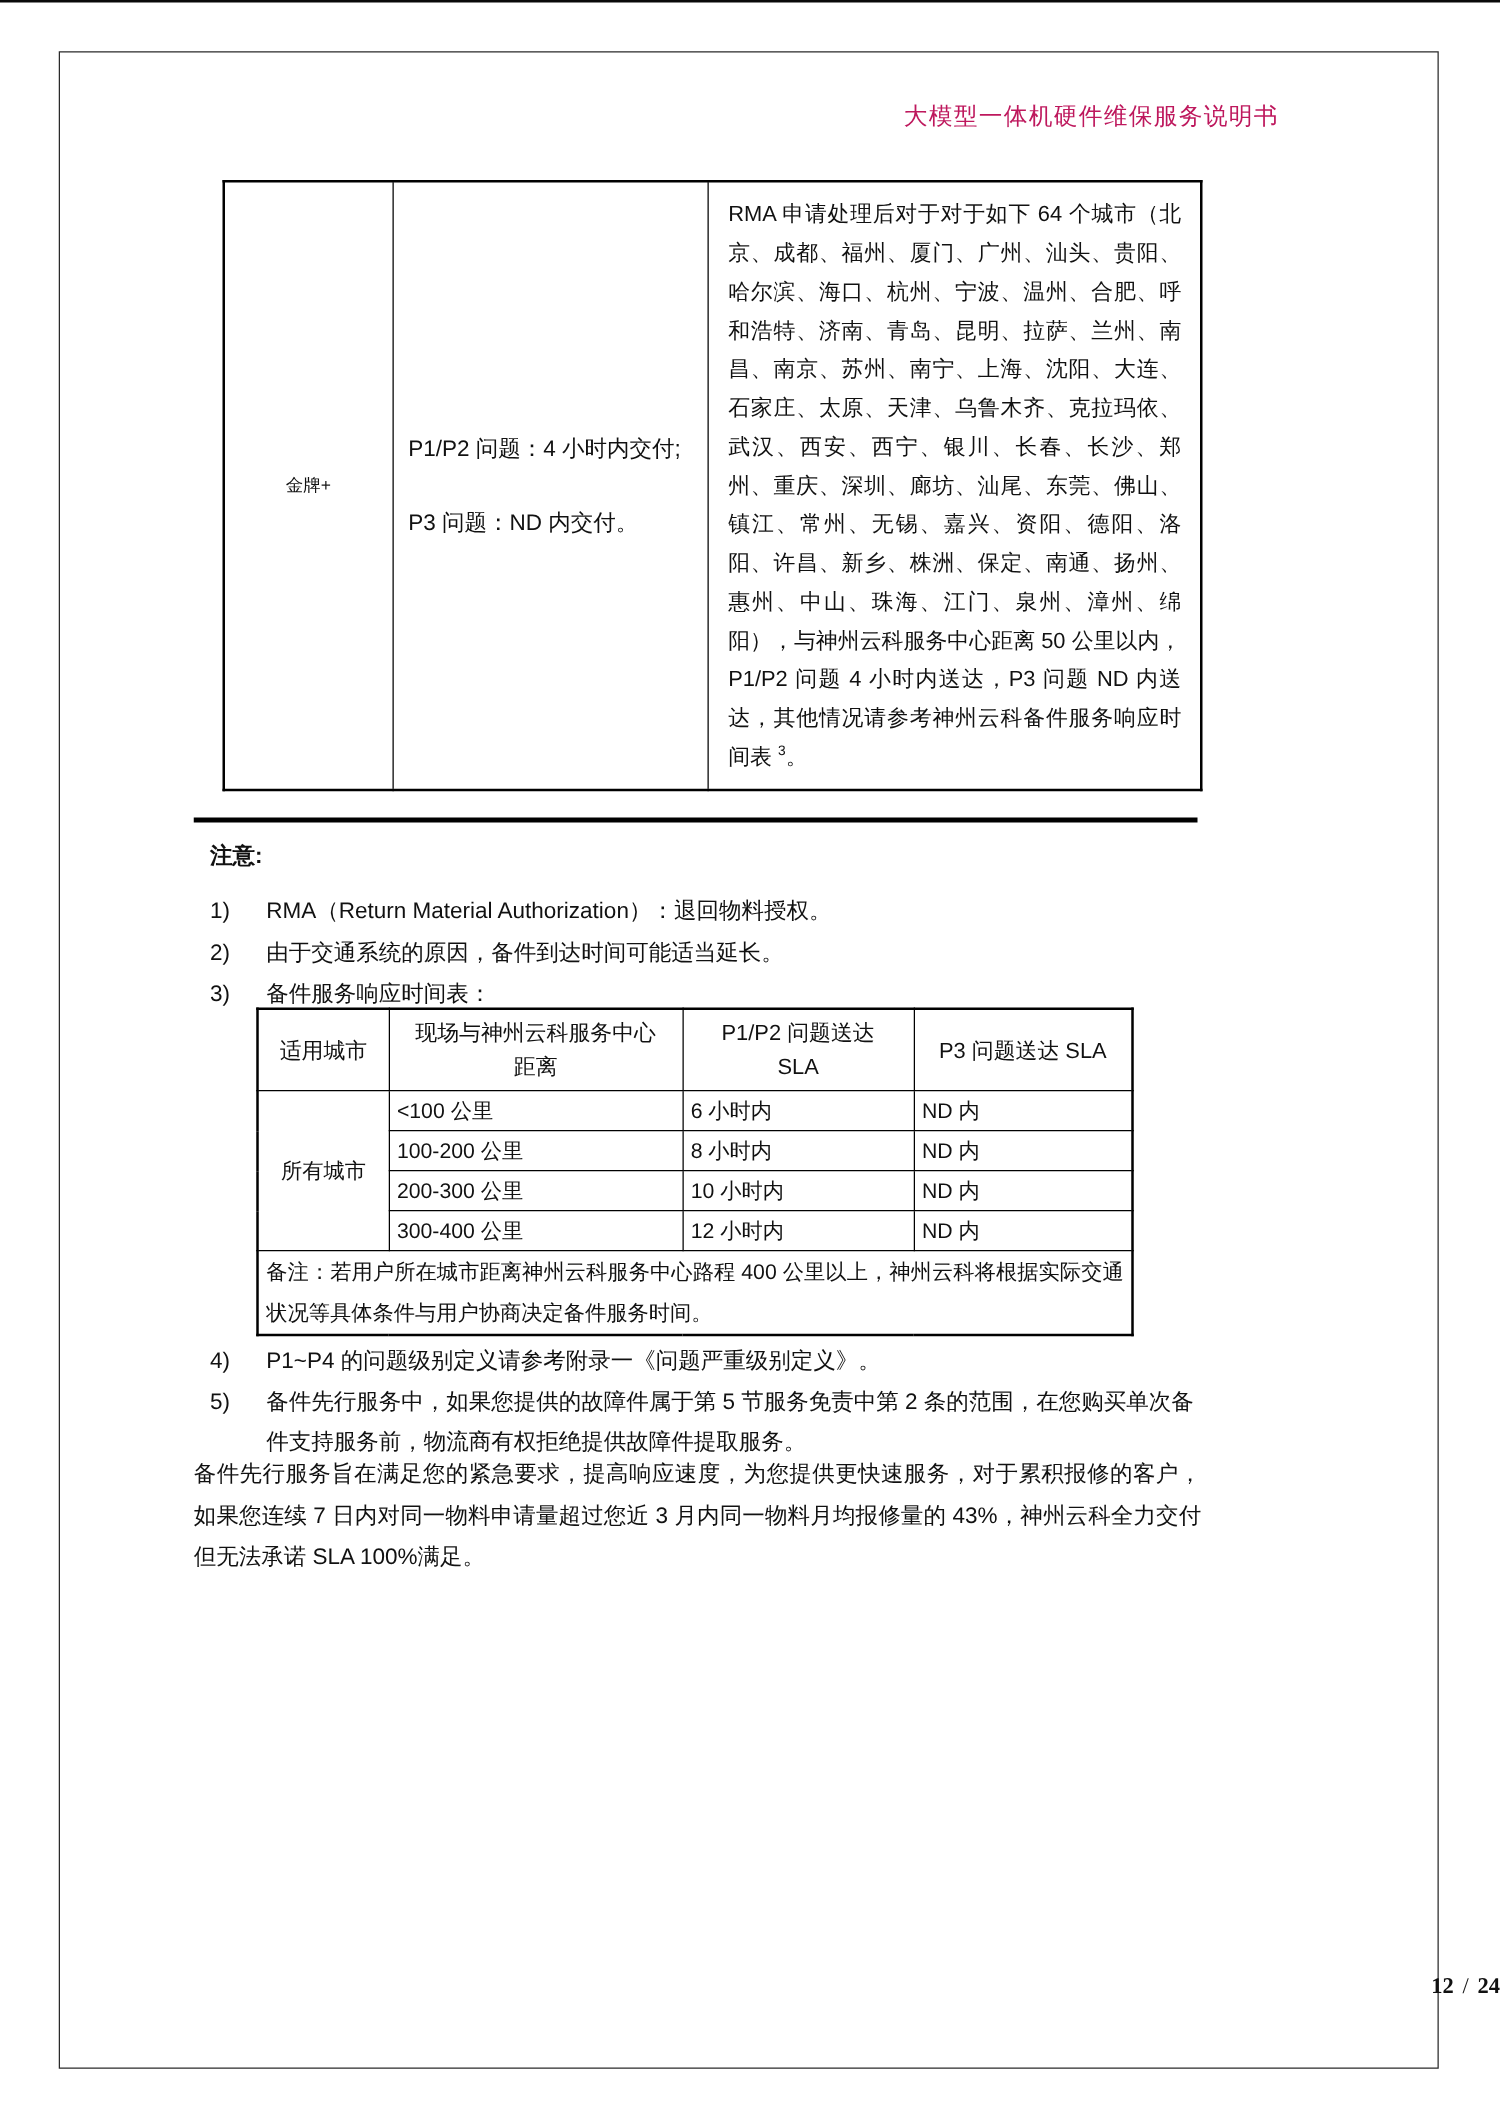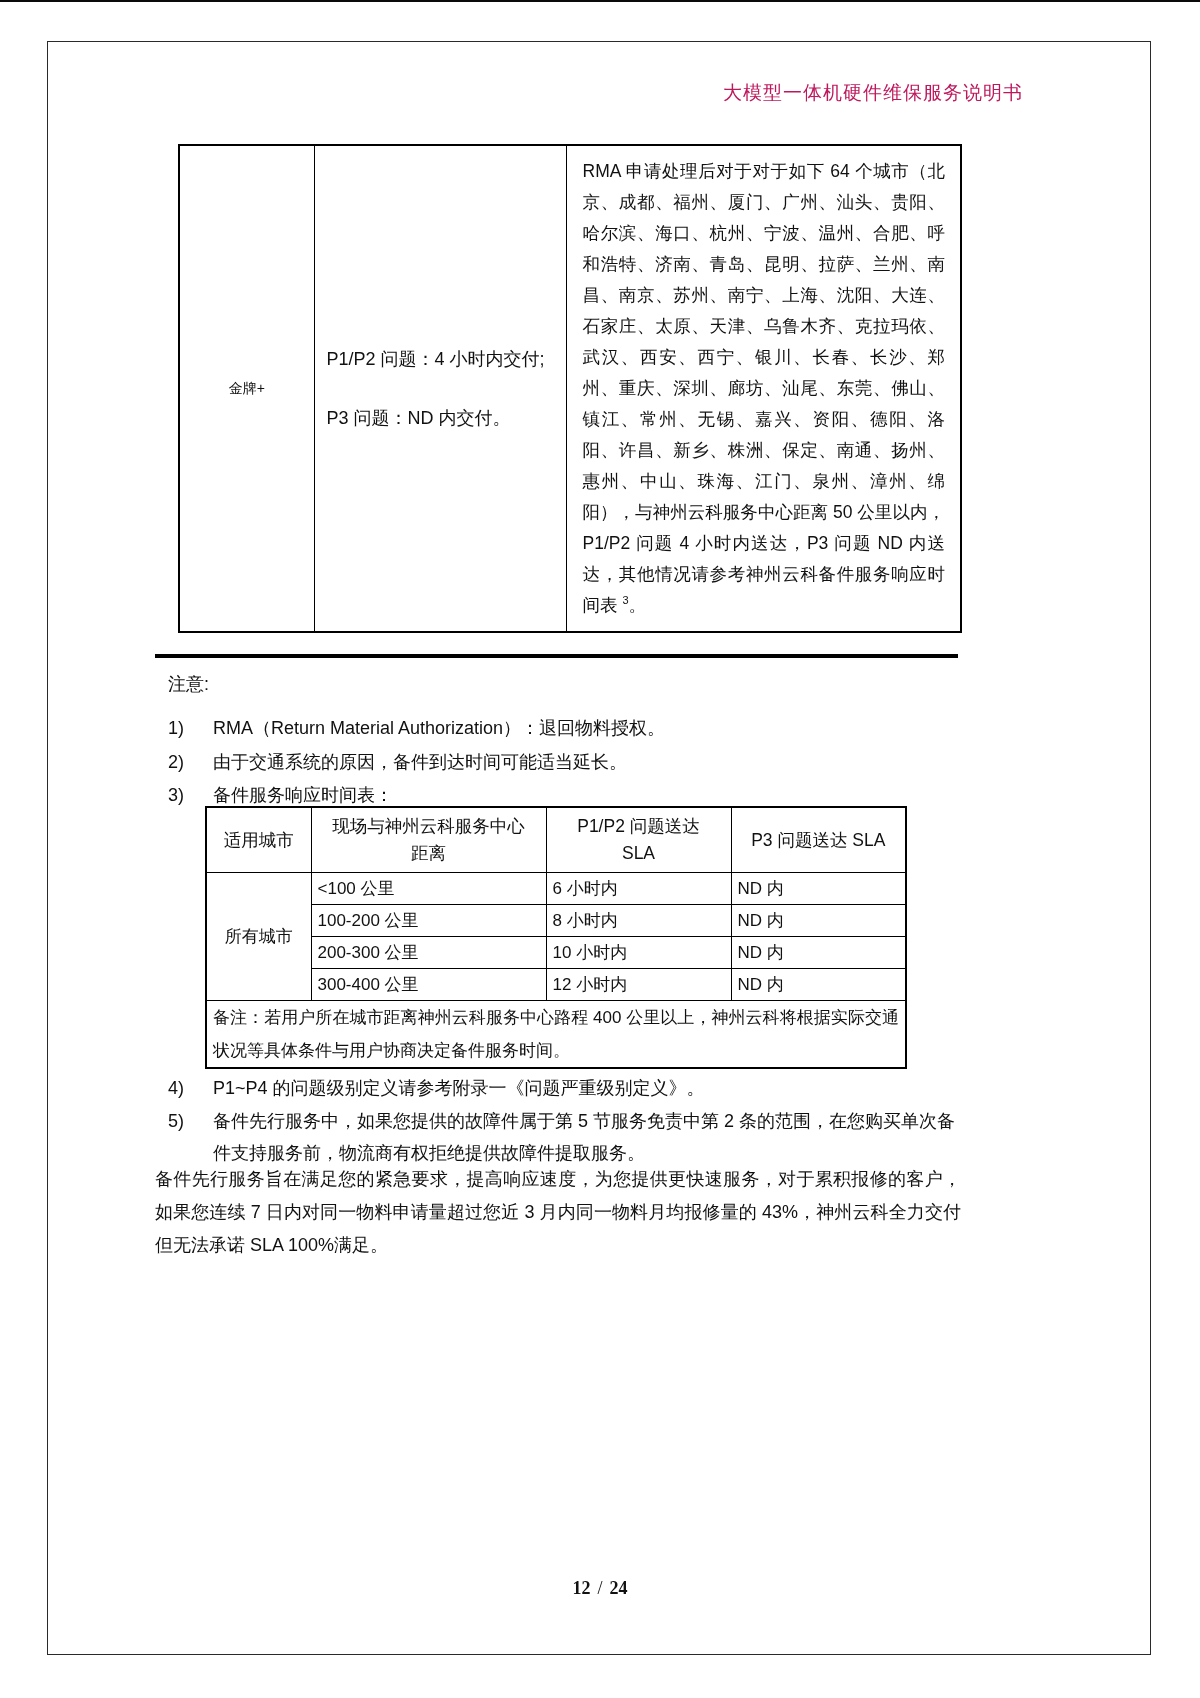--- a/index.html
+++ b/index.html
@@ -24,40 +24,40 @@
   .svc-level{height:441px;text-align:center;font-size:14px;}
   .svc-resp{text-align:left;font-size:18px;line-height:31px;padding:16px 12px;}
   .svc-resp p{margin:0;}
   .svc-resp p:first-child{margin-bottom:28px;}
   .svc-cities{font-size:17.5px;line-height:31px;padding:10px 15px 10px 16px;
     text-align:justify;text-justify:inter-ideograph;}
   sup{font-size:11px;line-height:0;}
 
   
   .divider{position:absolute;left:155px;top:654px;width:803px;height:4px;background:#000;}
-  .notes-heading{position:absolute;left:168px;top:672px;font-size:18px;font-weight:normal;}
+  .notes-heading{position:absolute;left:168px;top:672px;font-size:18px;font-weight:bold;}
   .note-row{position:absolute;left:168px;width:792px;display:flex;
     font-size:18px;line-height:32px;}
   .note-num{flex:none;width:45px;}
   .note-text{flex:1;}
 
   
   .sla-table{position:absolute;left:205px;top:806px;width:700px;border:2px solid #000;font-size:17px;}
   .sla-table th{border:1.5px solid #000;height:60px;font-weight:normal;font-size:17.5px;
     text-align:center;vertical-align:middle;line-height:27px;padding:2px 4px;}
   .sla-table td{border:1.5px solid #000;height:31px;padding:0 6px;vertical-align:middle;}
   .th-inner2{max-width:200px;margin:0 auto;}
   .th-inner3{max-width:150px;margin:0 auto;}
   .sla-city{text-align:center;}
   .sla-remark{line-height:33px;padding:7px 12px;text-align:justify;}
 
   .closing{position:absolute;left:155px;top:1163px;width:806px;
     font-size:18px;line-height:33px;text-align:justify;text-justify:inter-ideograph;}
 
-  .footer{position:absolute;left:0;top:1578px;width:1200px;text-align:center;
+  .footer{position:absolute;left:0;top:1578px;width:1200px;text-align:right;
     font-family:"Liberation Serif","DejaVu Serif",serif;font-size:18px;font-weight:bold;color:#111;}
   .footer .sep{font-weight:normal;margin:0 7px;}
 </style>
 </head>
 <body>
 
 <div class="top-edge"></div>
 <div class="frame"></div>
 
 <div class="doc-title">大模型一体机硬件维保服务说明书</div>

